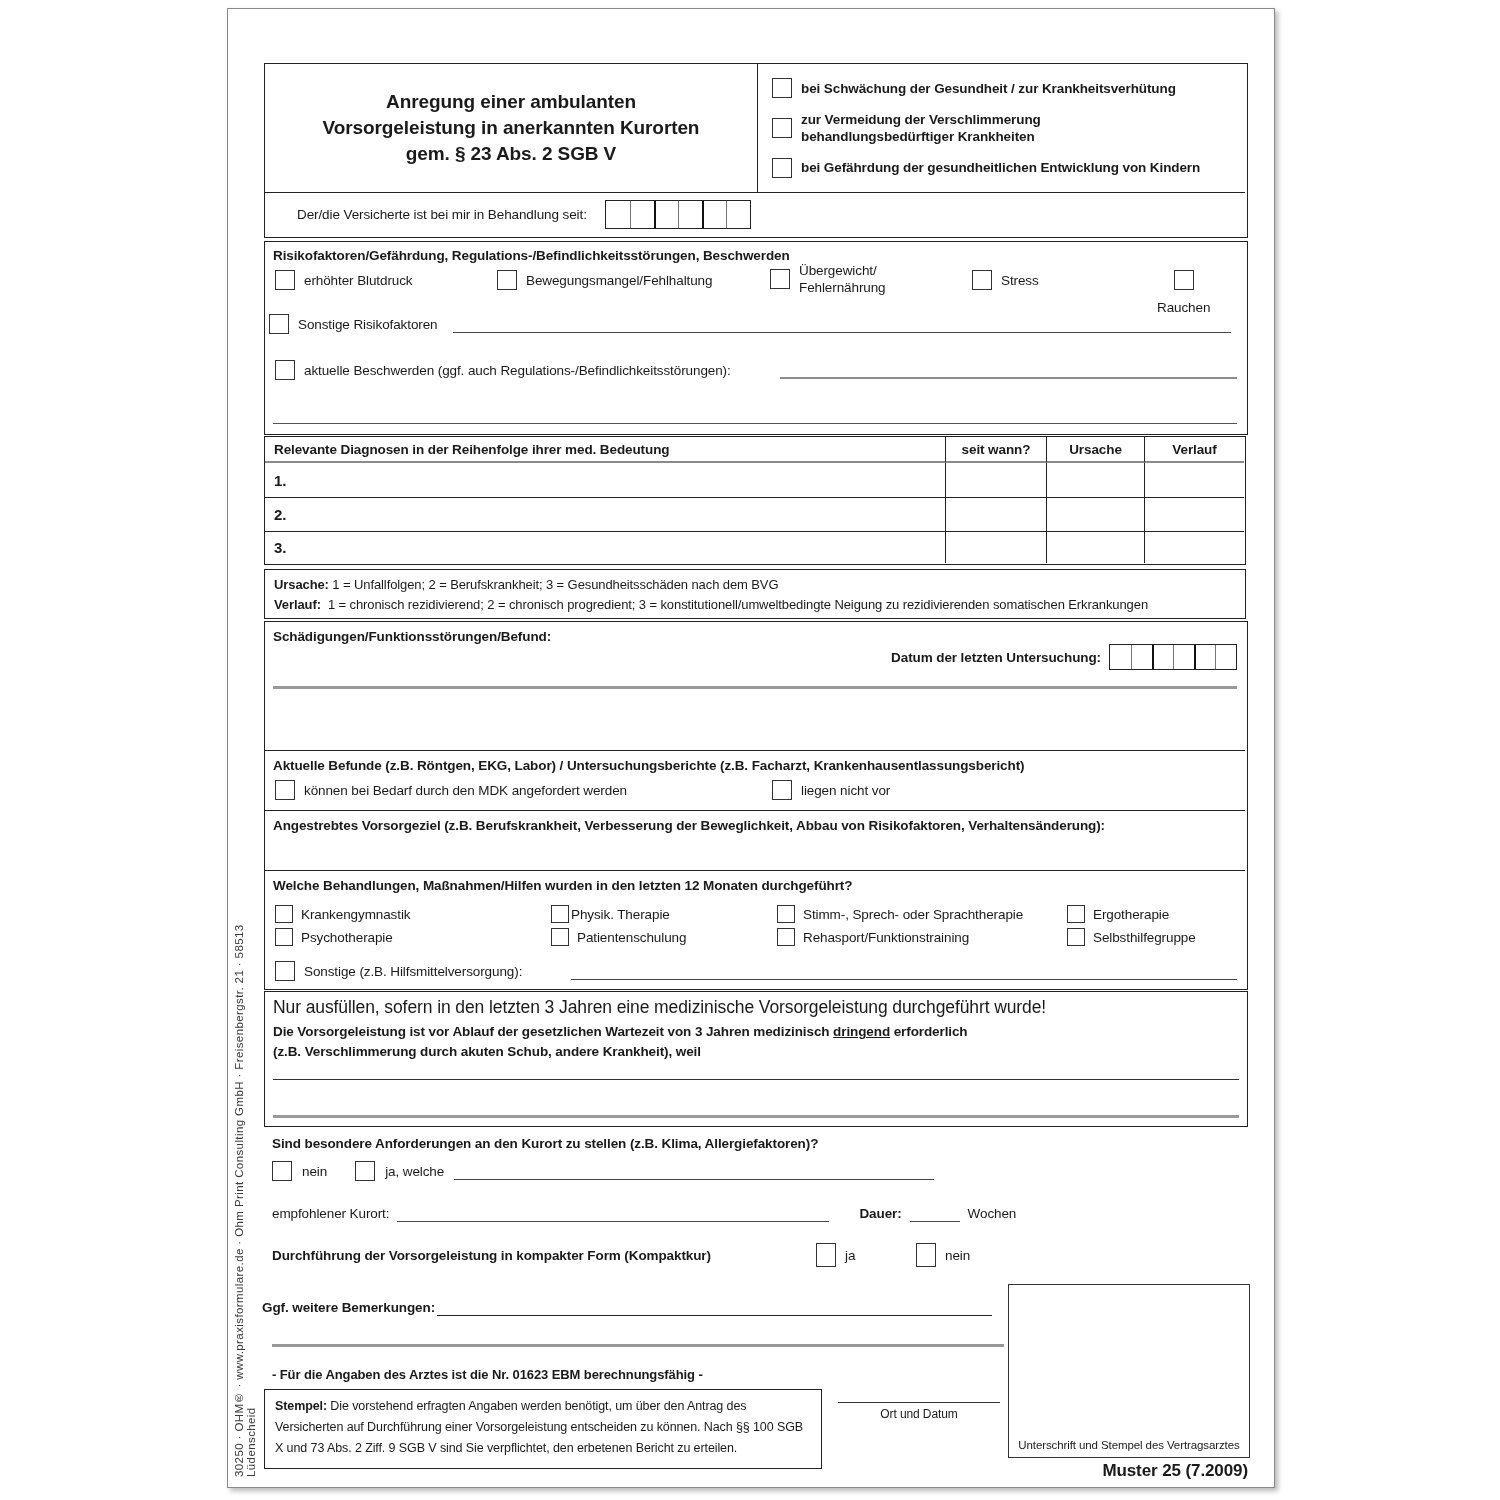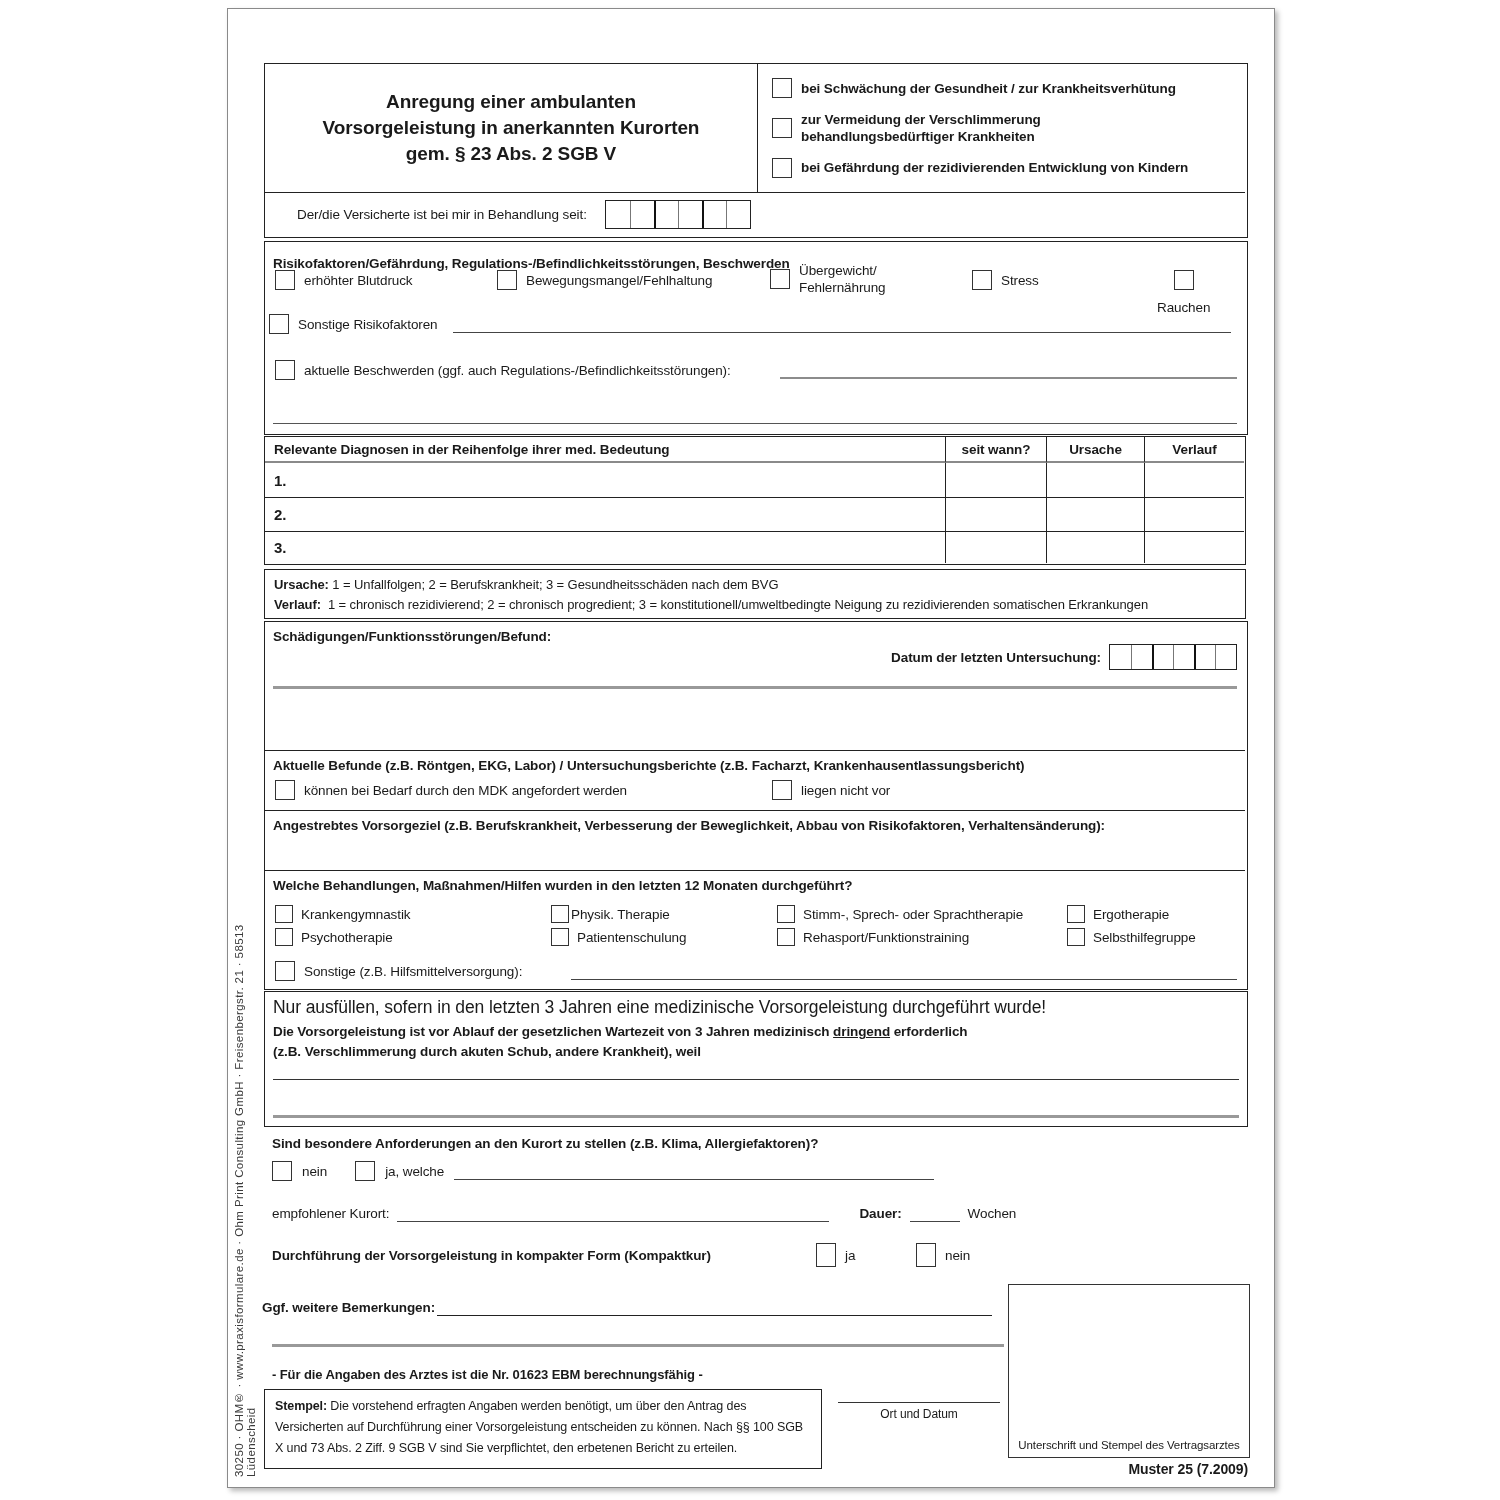--- a/index.html
+++ b/index.html
@@ -59,38 +59,38 @@
         <div class="cbrow">
           <span class="cb"></span>
           <span class="fs b" style="max-width:430px;">bei Schwächung der Gesundheit / zur Krankheitsverhütung</span>
         </div>
         <div class="cbrow">
           <span class="cb"></span>
           <span class="fs b" style="max-width:300px;">zur Vermeidung der Verschlimmerung behandlungsbedürftiger Krankheiten</span>
         </div>
         <div class="cbrow">
           <span class="cb"></span>
-          <span class="fs b" style="max-width:430px;">bei Gefährdung der rezidivierenden Entwicklung von Kindern</span>
+          <span class="fs b" style="max-width:430px;">bei Gefährdung der gesundheitlichen Entwicklung von Kindern</span>
         </div>
       </div>
       <div class="hb-bottom">
         <span class="fs">Der/die Versicherte ist bei mir in Behandlung seit:</span>
         <span class="datecells">
           <span class="c"></span>
             <span class="c"></span>
             <span class="c g"></span>
             <span class="c"></span>
             <span class="c g"></span>
             <span class="c"></span>
         </span>
       </div>
     </div>
 
     <div class="box" style="left:36px;top:232px;width:982px;height:192px;">
-      <div class="abs fs b" style="left:8px;top:13px;">Risikofaktoren/Gefährdung, Regulations-/Befindlichkeitsstörungen, Beschwerden</div>
+      <div class="abs fs b" style="left:8px;top:5px;">Risikofaktoren/Gefährdung, Regulations-/Befindlichkeitsstörungen, Beschwerden</div>
       <div class="abs cbrow" style="left:10px;top:28px;">
         <span class="cb"></span>
         <span class="fs">erhöhter Blutdruck</span>
       </div>
       <div class="abs cbrow" style="left:232px;top:28px;">
         <span class="cb"></span>
         <span class="fs">Bewegungsmangel/Fehlhaltung</span>
       </div>
       <div class="abs cbrow" style="left:505px;top:20px;">
         <span class="cb"></span>
@@ -284,16 +284,16 @@
     </div>
 
     <div class="abs" style="left:610px;top:1393px;width:162px;border-top:1.3px solid #333;text-align:center;">
       <div style="font-size:12px;padding-top:4px;">Ort und Datum</div>
     </div>
 
     <div class="abs" style="left:780px;top:1275px;width:240px;height:172px;border:1.3px solid #333;background:#fff;">
       <div style="position:absolute;left:0;right:0;bottom:6px;text-align:center;font-size:11.5px;">Unterschrift und Stempel des Vertragsarztes</div>
     </div>
 
-    <div class="abs b" style="right:26px;top:1452px;font-size:14px;">Muster 25 (7.2009)</div>
+    <div class="abs b" style="right:26px;top:1452px;font-size:17px;">Muster 25 (7.2009)</div>
 
   </div>
 </div>
 
 </body></html>

